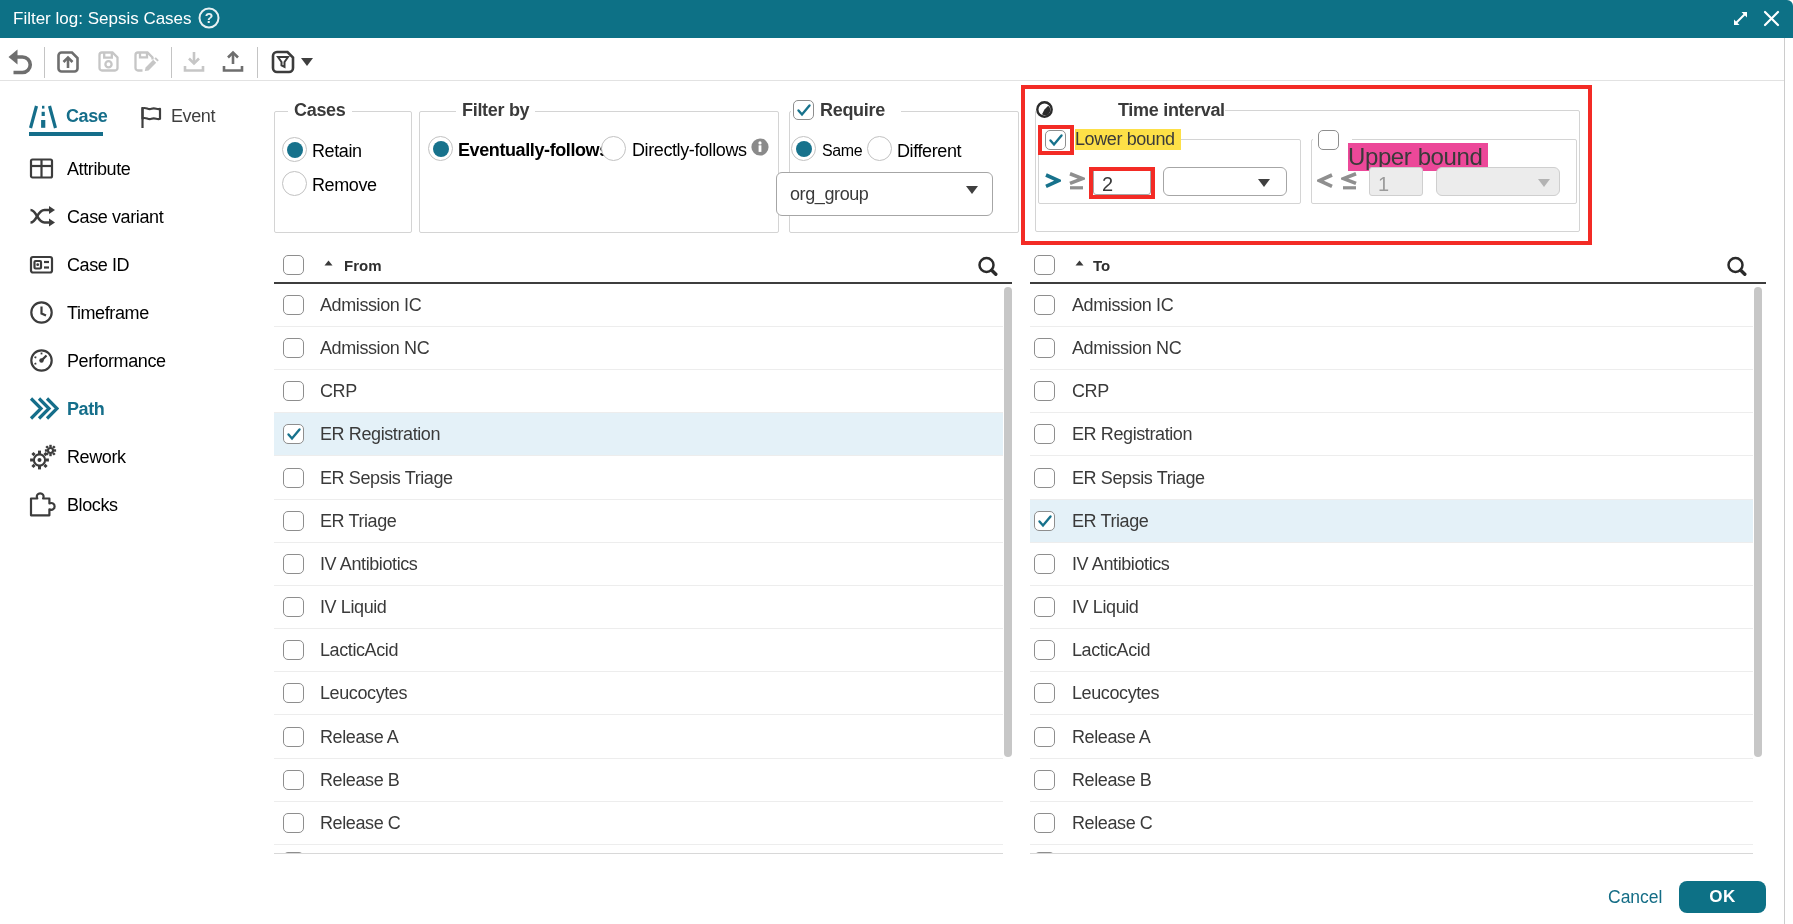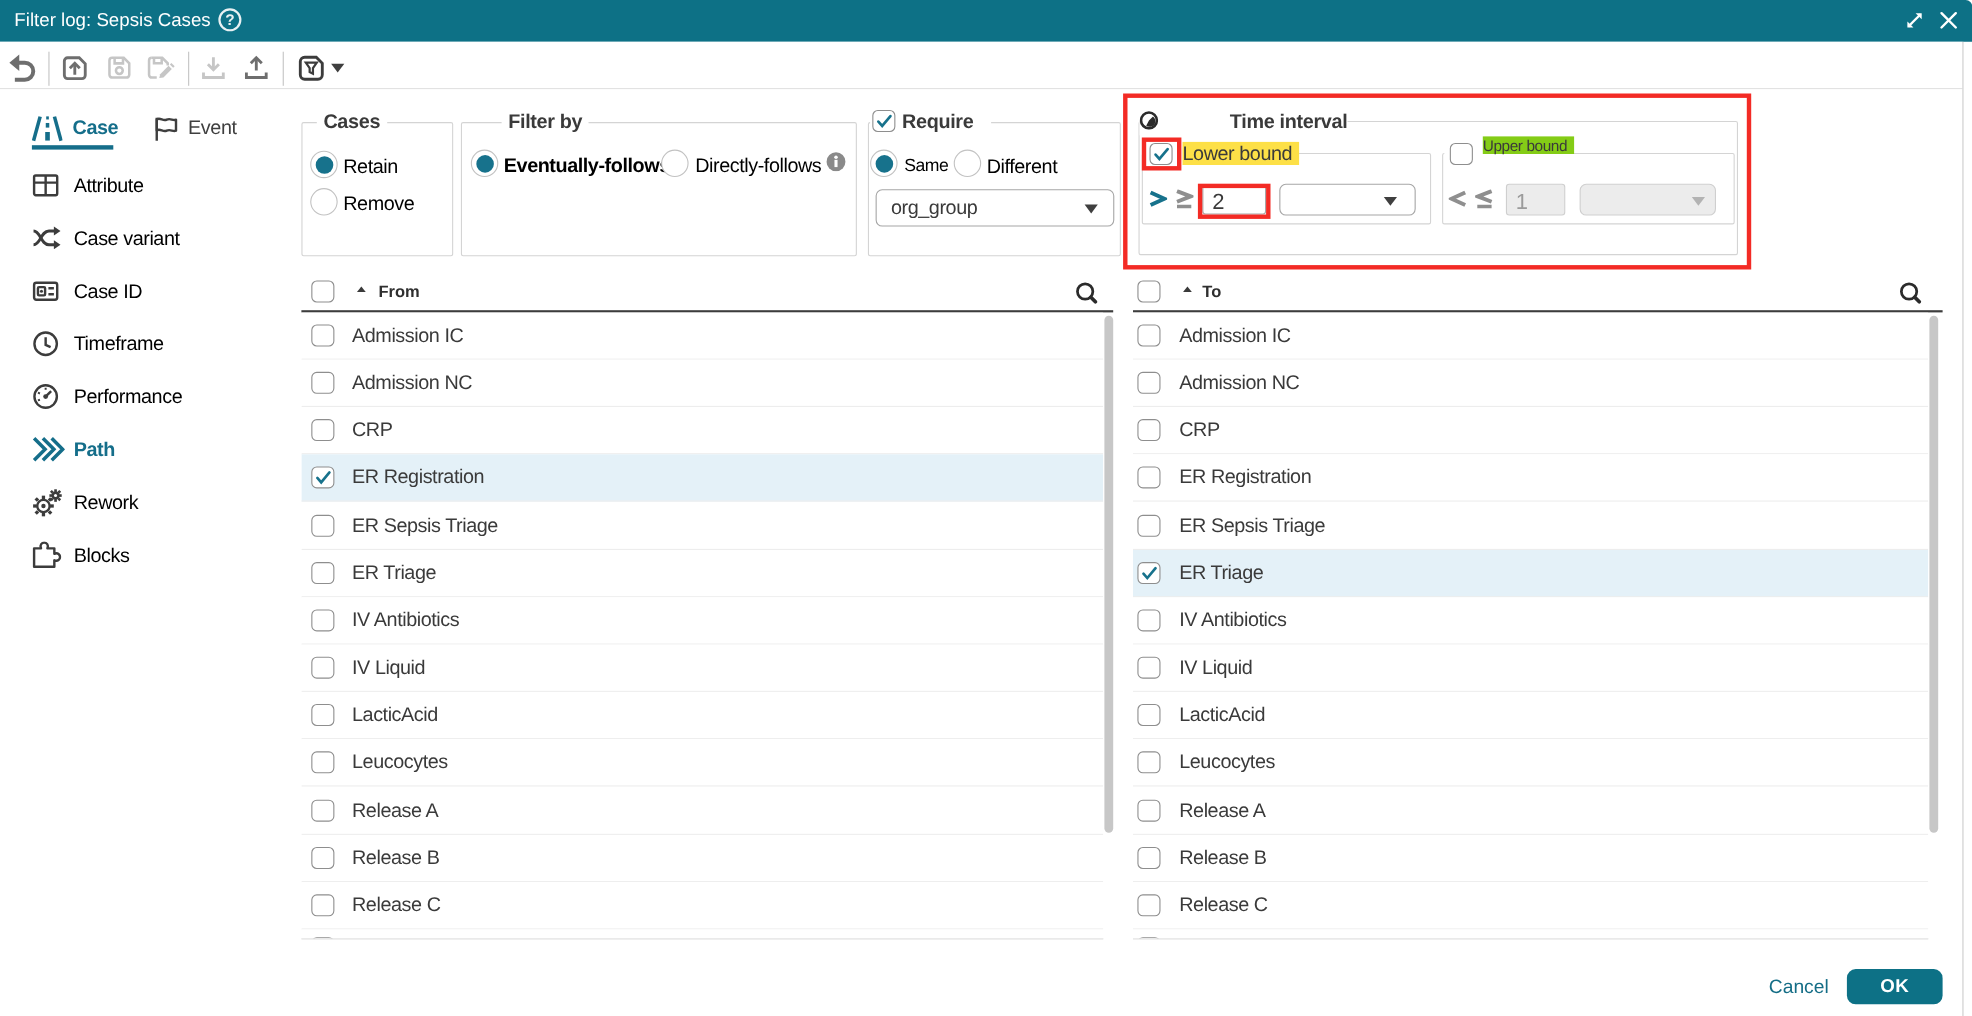--- a/index.html
+++ b/index.html
@@ -274,21 +274,21 @@
   <span class="cb" style="left:793px;top:100px;">
       <svg width="18" height="17" viewBox="0 0 18 17">
         <path d="M3.5 8.5 L7 12.5 L14.5 3.5" fill="none" stroke="#17728c" stroke-width="2.4" stroke-linecap="round"></path>
       </svg>
     </span>
   <div class="lg" style="left:820px;top:100px;">Require</div>
   <span class="radio sel" style="left:791px;top:136px;"></span>
   <span class="rlbl" style="left:822px;top:142px;font-size:16px;">Same</span>
   <span class="radio" style="left:867px;top:136px;"></span>
   <span class="rlbl" style="left:897px;top:141px;">Different</span>
-  <div class="dd" style="left:796px;top:172px;width:217px;height:34px;">
+  <div class="dd" style="left:776px;top:172px;width:217px;height:44px;">
     <span class="txt">org_group</span>
     <div class="caret" style="right:14px;top:13px;"></div>
   </div>
 
   <div class="fs" style="left:1035px;top:110px;width:545px;height:122px;"></div>
   <div class="abs" style="left:1036px;top:98px;width:150px;height:25px;background:#fff;"></div>
   <svg class="abs" style="left:1036px;top:101px;" width="17" height="17" viewBox="0 0 17 17">
     <circle cx="8.5" cy="8.5" r="7.2" fill="none" stroke="#2b2b2b" stroke-width="2.4"></circle>
     <path d="M8.5 8.5 L12.2 4.8 A5.2 5.2 0 0 1 6 13.3 Z" fill="#2b2b2b"></path>
   </svg>
@@ -312,21 +312,21 @@
   <div class="abs" style="left:1093px;top:168px;width:58px;height:27px;border:1px solid #a6a6a6;border-radius:3px;background:#fff;">
     <span style="position:absolute;left:8px;top:4px;font-size:20px;">2</span>
     </div>
   <div class="dd" style="left:1163px;top:167px;width:124px;height:29px;">
     <div class="caret" style="right:16px;top:11px;"></div>
   </div>
 
   <div class="fs" style="left:1311px;top:139px;width:266px;height:65px;"></div>
   <div class="abs" style="left:1313px;top:128px;width:39px;height:24px;background:#fff;"></div>
   <span class="cb" style="left:1318px;top:130px;"></span>
-  <div class="abs" style="left:1348px;top:124px;font-size:14px;letter-spacing:-0.4px;background:#84cc16;padding-right:6px;">Upper bound</div>
+  <div class="abs" style="left:1348px;top:143px;font-size:24px;letter-spacing:-0.4px;background:#ec4899;padding-right:6px;">Upper bound</div>
   <svg class="abs" style="left:1317px;top:173px;" width="17" height="16" viewBox="0 0 17 16">
     <path d="M15 2 L2.5 7.7 L15 13.4" fill="none" stroke="#8f8f8f" stroke-width="3.6"></path>
     </svg>
   <svg class="abs" style="left:1341px;top:172px;" width="17" height="18" viewBox="0 0 17 18">
     <path d="M15 1.8 L2.5 6.6 L15 11.4" fill="none" stroke="#8f8f8f" stroke-width="3.6"></path>
     <line x1="2" y1="15.8" x2="15" y2="15.8" stroke="#8f8f8f" stroke-width="3.2"></line>
     </svg>
   <div class="abs" style="left:1369px;top:167px;width:54px;height:29px;border:1px solid #cfcfcf;border-radius:3px;background:#ececec;">
     <span style="position:absolute;left:8px;top:5px;font-size:20px;color:#9b9b9b;">1</span>
     </div>

